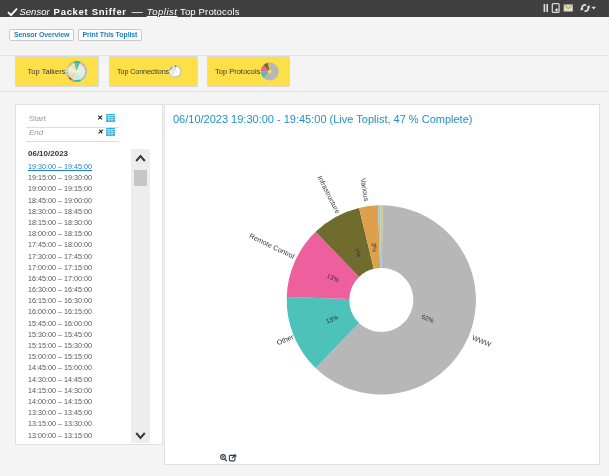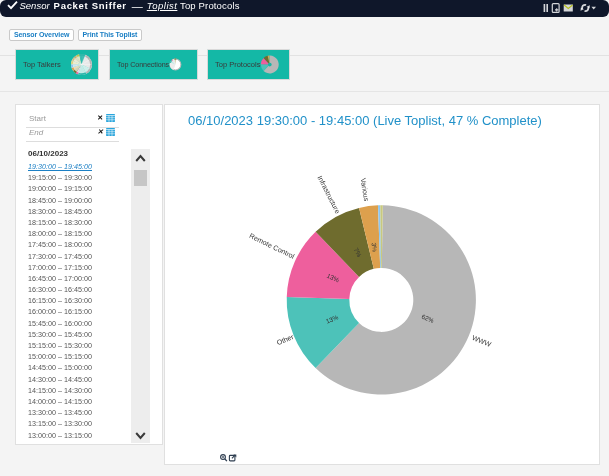--- a/index.html
+++ b/index.html
@@ -1,44 +1,44 @@
 <!DOCTYPE html>
 <html><head><meta charset="utf-8"><style>
 * { margin:0; padding:0; box-sizing:border-box; }
 html,body { width:609px; height:476px; background:#f4f4f4;
   font-family:"Liberation Sans", sans-serif; position:relative; overflow:hidden; }
-.topbar { position:absolute; left:0; top:0; width:609px; height:17px; background:#0f172a;
-  display:flex; align-items:flex-start; padding-left:7px; color:#fff; font-size:9.5px;border-radius:6px; }
+.topbar { position:absolute; left:0; top:0; width:609px; height:17px; background:#404040;
+  display:flex; align-items:flex-end; padding-left:7px; color:#fff; font-size:9.5px; }
 .topbar .it { font-style:italic; }
 .topbar b { font-weight:bold; letter-spacing:0.7px; }
 .btn { position:absolute; background:#fff; border:1px solid #c9c9c9; border-radius:2px;
   color:#1b7fc4; font-size:7px; font-weight:bold; letter-spacing:-0.1px; line-height:10px; padding:0 4px; height:12px; }
-.card { position:absolute; top:49px; height:31px; background:#14b8a6; border:1px solid #d9d9d9;
-  border-radius:1px; display:flex; align-items:center; justify-content:space-between;
+.card { position:absolute; top:56px; height:31px; background:#fde047; border:1px solid #d9d9d9;
+  border-radius:1px; display:flex; align-items:center; justify-content:center;
   padding:0 4px 0 7px; font-size:7.5px; color:#3a3a3a; }
 .card span { white-space:nowrap; }
 .hline { position:absolute; left:0; top:91px; width:609px; height:1px; background:#e5e5e5; }
 .hline2 { position:absolute; left:0; top:55px; width:609px; height:1px; background:#e2e2e2; }
 .panel { position:absolute; background:#fff; border:1px solid #e0e0e0; }
 #lpanel { left:15px; top:104px; width:148px; height:341px; }
 #rpanel { left:164px; top:104px; width:436px; height:361px; }
 .inrow { position:absolute; left:10px; width:93px; height:21px; border-bottom:1px solid #ddd;
   color:#9a9a9a; font-size:8px; }
 .inrow .lbl { position:absolute; left:3px; top:7px; }
 .inrow .x { position:absolute; right:16px; top:6.5px; color:#111; font-size:7px; font-weight:bold; }
 .inrow .cal { position:absolute; right:4px; top:6px; }
 .dhead { position:absolute; left:12px; top:44px; font-size:8px; font-weight:bold; color:#333; }
 .tlist { position:absolute; left:12px; top:56px; font-size:7.2px; color:#555; }
 .ti { height:11.2px; line-height:11.2px; white-space:nowrap; }
-.tsel { color:#1b7fc4; border-bottom:1px solid #1b7fc4; display:inline-block; height:10px;font-style:italic; }
+.tsel { color:#1b7fc4; border-bottom:1px solid #1b7fc4; display:inline-block; height:10px; }
 .sbar { position:absolute; right:12px; top:44px; width:19px; height:294px; background:#ededed; }
 .sb-b { position:absolute; left:0; width:19px; height:17px; background:#ededed; color:#444;
   text-align:center; }
 .thumb { position:absolute; left:3px; top:21px; width:13px; height:16px; background:#c6c6c6; }
-.ctitle { position:absolute; left:23px; top:8px; font-size:13px; color:#2191c9; }
+.ctitle { position:absolute; left:8px; top:8px; font-size:11px; color:#2191c9; }
 </style></head>
 <body>
 <div class="topbar"><svg width="11" height="10" viewBox="0 0 11 10" style="margin:0 1.5px 0 0">
       <path d="M1 5.2 L4 8.2 L10 1.6" fill="none" stroke="#fff" stroke-width="1.8"></path>
     </svg><span class="it">Sensor</span><b style="margin-left:4px">Packet Sniffer</b>
 <span style="margin:0 4px 0 5px; font-size:11px;">—</span><span class="it" style="letter-spacing:0.5px;text-decoration:underline;">Toplist</span>&nbsp;<span style="letter-spacing:0.15px;">Top Protocols</span>
 
 <svg width="58" height="12" viewBox="0 0 58 12" style="position:absolute;right:11px;top:2px" fill="none" stroke="rgba(255,255,255,0.82)">
   <rect x="3.6" y="2" width="1.6" height="8" fill="rgba(255,255,255,0.82)" stroke="none"></rect>
   <rect x="6.4" y="2" width="1.6" height="8" fill="rgba(255,255,255,0.82)" stroke="none"></rect>

